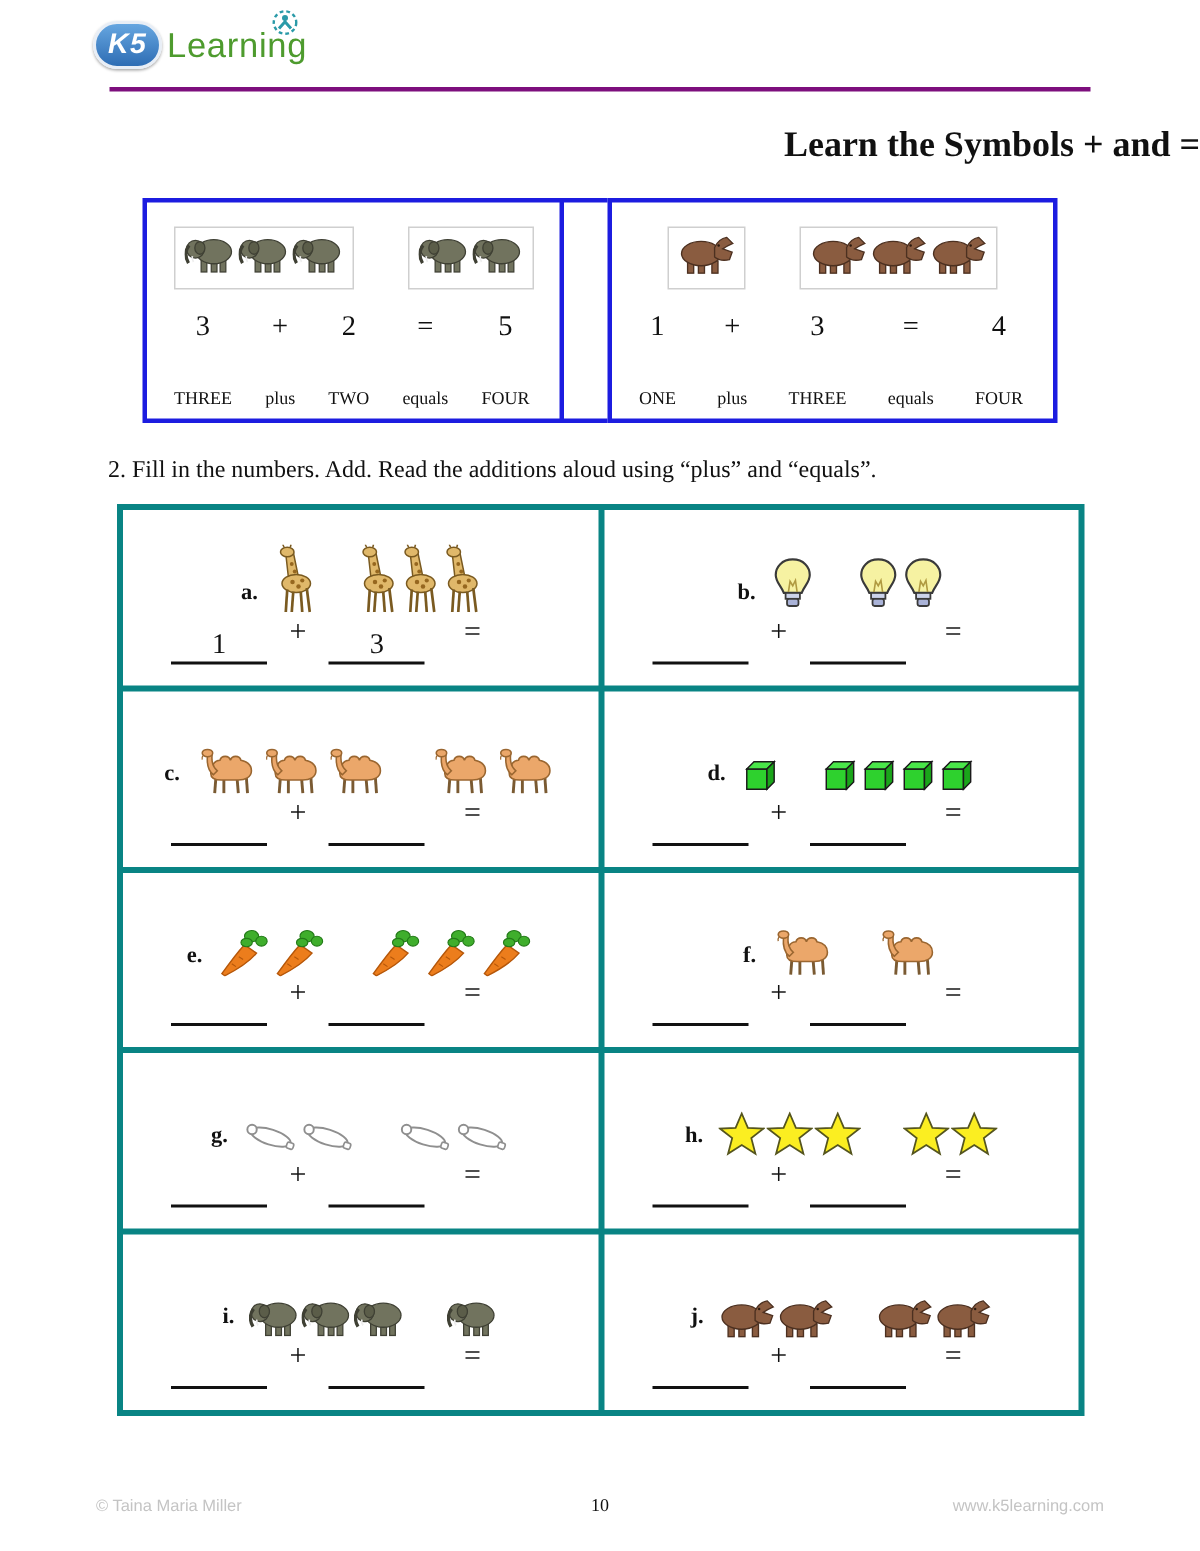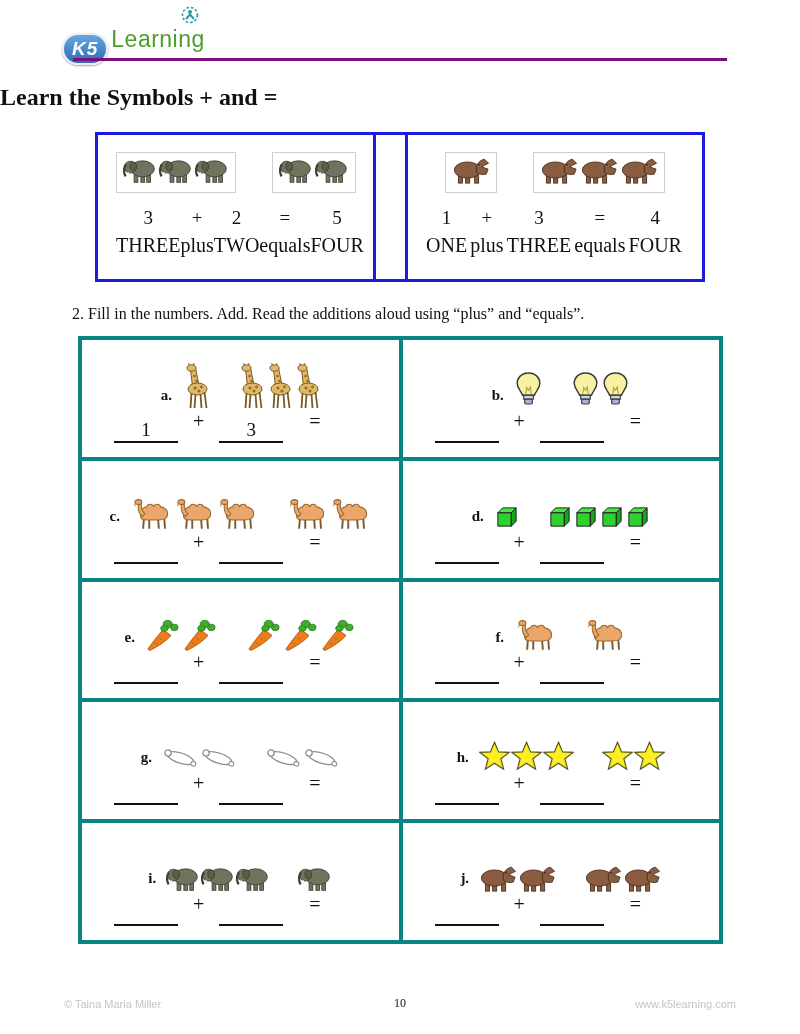--- a/index.html
+++ b/index.html
@@ -7,43 +7,43 @@
     width:800px; height:1034px; position:relative; background:#ffffff;
     font-family:"Liberation Serif", serif; color:#111; overflow:hidden;
   }
 
   
   #logo { position:absolute; left:62px; top:14px; display:flex; align-items:center; font-family:"Liberation Sans", sans-serif; }
   .k5badge {
     display:inline-block; background:linear-gradient(#66a6e0,#2e6db4);
     color:#fff; font-weight:bold; font-style:italic; font-size:19px;
     border-radius:16px; padding:3px 8px; border:2px solid #e8eef6;
-    box-shadow:0 1px 2px rgba(0,0,0,.35); letter-spacing:1px;margin-top:19px;
+    box-shadow:0 1px 2px rgba(0,0,0,.35); letter-spacing:1px;
   }
   .learning { color:#4e9b2e; font-weight:normal; font-size:23px; margin-left:3px; letter-spacing:0.5px; }
   #logo-person { position:absolute; left:119px; top:-8px; }
 
   #header-rule { position:absolute; left:73px; top:58px; width:654px; height:3px; background:#7d0f7d; }
 
-  #page-title { position:absolute; left:0; top:84px; width:800px; text-align:left; font-size:24px; font-weight:bold; }
+  #page-title { position:absolute; left:0; top:84px; width:800px; text-align:right; font-size:24px; font-weight:bold; }
 
   
   #examples { position:absolute; left:95px; top:132px; width:610px; height:150px; }
   .ex-box { position:absolute; top:0; height:150px; border:3px solid #1c1ce0; box-sizing:border-box; background:#fff; display:flex; flex-direction:column; }
   #ex-box-0 { left:0; width:281px; }
   #ex-box-1 { left:310px; width:300px; }
   .ex-strip { position:absolute; left:281px; width:29px; height:3px; background:#1c1ce0; }
   #ex-strip-top { top:0; } #ex-strip-bottom { bottom:0; }
 
   .ex-pics { display:flex; justify-content:center; align-items:center; gap:36px; margin-top:12px; height:50px; }
   .frame { border:1.5px solid #cfcfcf; padding:4px 6px; background:#fff; display:flex; align-items:center; gap:2px; }
   .ex-eq { display:flex; justify-content:space-between; padding:0 20px 0 18px; margin-top:10px; }
   .ex-col { display:flex; flex-direction:column; align-items:center; gap:5px; }
   .ex-num { font-size:19px; }
-  .ex-word { font-size:20px; }
+  .ex-word { font-size:12px;margin-top:24px; }
 
   #instruction { position:absolute; left:72px; top:305px; width:660px; font-size:16px; }
 
   
   #problems-grid {
     position:absolute; left:78px; top:336px; width:645px; height:608px;
     display:grid; grid-template-columns:1fr 1fr; grid-auto-rows:1fr;
     gap:4px; padding:4px; background:#098484; box-sizing:border-box;
   }
   .p-cell { background:#fff; display:flex; flex-direction:column; overflow:hidden; }

